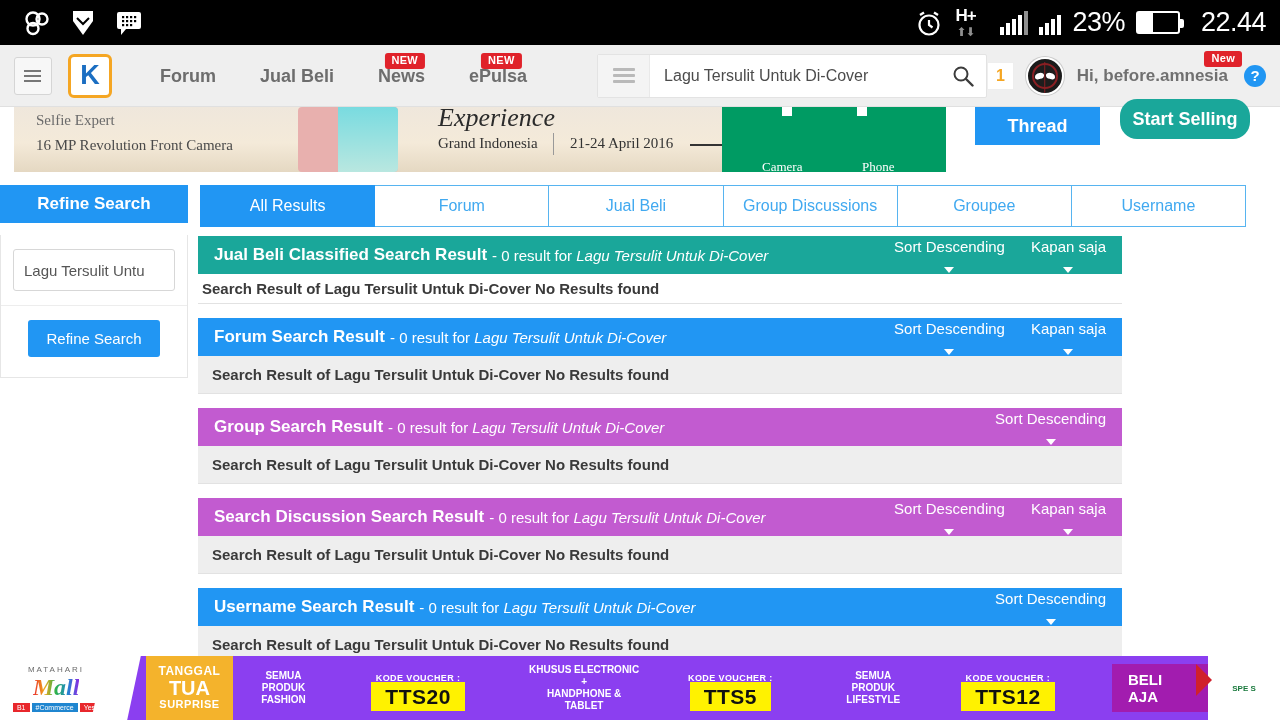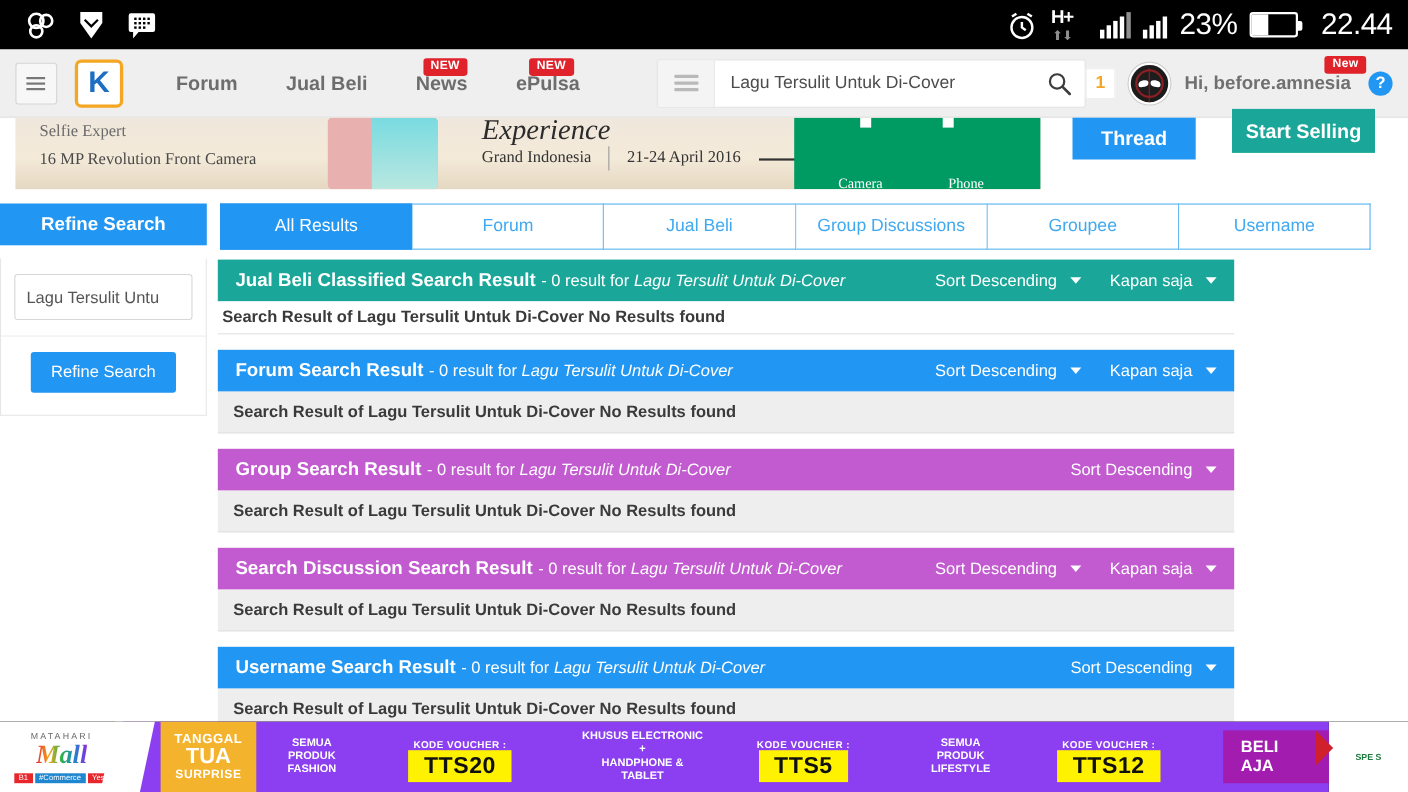--- a/index.html
+++ b/index.html
@@ -117,26 +117,26 @@
   .ad-divider{ position:absolute; left:539px; top:26px; width:1px; height:22px; background:#999;}
   .ad-line{ position:absolute; left:676px; top:37px; width:46px; height:2px; background:#333;}
   .ad-green{ position:absolute; left:708px; top:0; width:224px; height:65px; background:#009b63;}
   .ad-green .lbl{ position:absolute; top:18px; color:#fff; font-size:13px; font-family:"Liberation Serif", serif;margin-top:34px;}
   .ad-green .lbl.a{ left:40px; } .ad-green .lbl.b{ left:140px; }
   .ad-green .sq{ position:absolute; top:-3px; width:10px; height:12px; background:#fff;}
   .ad-green .sq.a{ left:60px; } .ad-green .sq.b{ left:135px; }
 
   
   .btn-thread{
-    position:absolute; top:107px; left:975px; width:112px; height:38px; background:#2196f3;
+    position:absolute; top:107px; left:975px; width:125px; height:38px; background:#2196f3;
     color:#fff; font-size:18px; font-weight:bold; display:flex; align-items:center; justify-content:center;
   }
   .btn-sell{
     position:absolute; top:99px; left:1120px; width:130px; height:40px; background:#1aa79a;
-    color:#fff; font-size:18px; font-weight:bold; display:flex; align-items:center; justify-content:center;
+    color:#fff; font-size:18px; font-weight:bold; display:flex; align-items:center; justify-content:center;border-radius:17px;
   }
 
   
   .refine-head{
     position:absolute; top:185px; left:0; width:188px; height:38px; background:#2196f3;
     color:#fff; font-size:17px; font-weight:bold; display:flex; align-items:center; justify-content:center;
   }
   .tabs{ position:absolute; top:185px; left:200px; width:1046px; height:42px; display:flex; }
   .tab{
     flex:1; border:1px solid #57b4f0; border-left:0; background:#fff; color:#41a9f0;
@@ -161,21 +161,21 @@
   
   .results{ position:absolute; top:236px; left:198px; width:924px; }
   .res-sec{ margin-bottom:14px; }
   .res-head{
     height:38px; display:flex; align-items:center; padding:0 16px; color:#fff;
   }
   .res-head .title{ font-size:17px; font-weight:bold; white-space:nowrap; }
   .res-head .sub{ font-size:15px; margin-left:5px; white-space:nowrap; }
   .res-head .sub i{ font-style:italic; }
   .res-ctrls{ margin-left:auto; display:flex; align-items:center; gap:26px; }
-  .res-ctrl{ display:flex; align-items:center; gap:12px; font-size:15px; color:#fff; white-space:nowrap;}
+  .res-ctrl{ display:flex; align-items:center; gap:12px; font-size:15px; color:#fff; white-space:nowrap;flex-direction:column;}
   .caret{ width:0;height:0;border-left:5px solid transparent;border-right:5px solid transparent;border-top:6px solid #fff;}
   .res-body{
     background:#eeeeee; padding:10px 14px; font-size:15px; font-weight:bold; color:#3a3a3a;
     border-bottom:1px solid #e2e2e2;
   }
   .res-body.plain{ background:#fff; padding:6px 4px; }
 
   
   .adbot{ position:absolute; bottom:0; left:0; width:1280px; height:64px; background:#000; overflow:hidden; display:flex;}
   .ab-logo{ width:112px; background:#fff; position:relative; display:flex; align-items:center; justify-content:center; flex-direction:column;}

